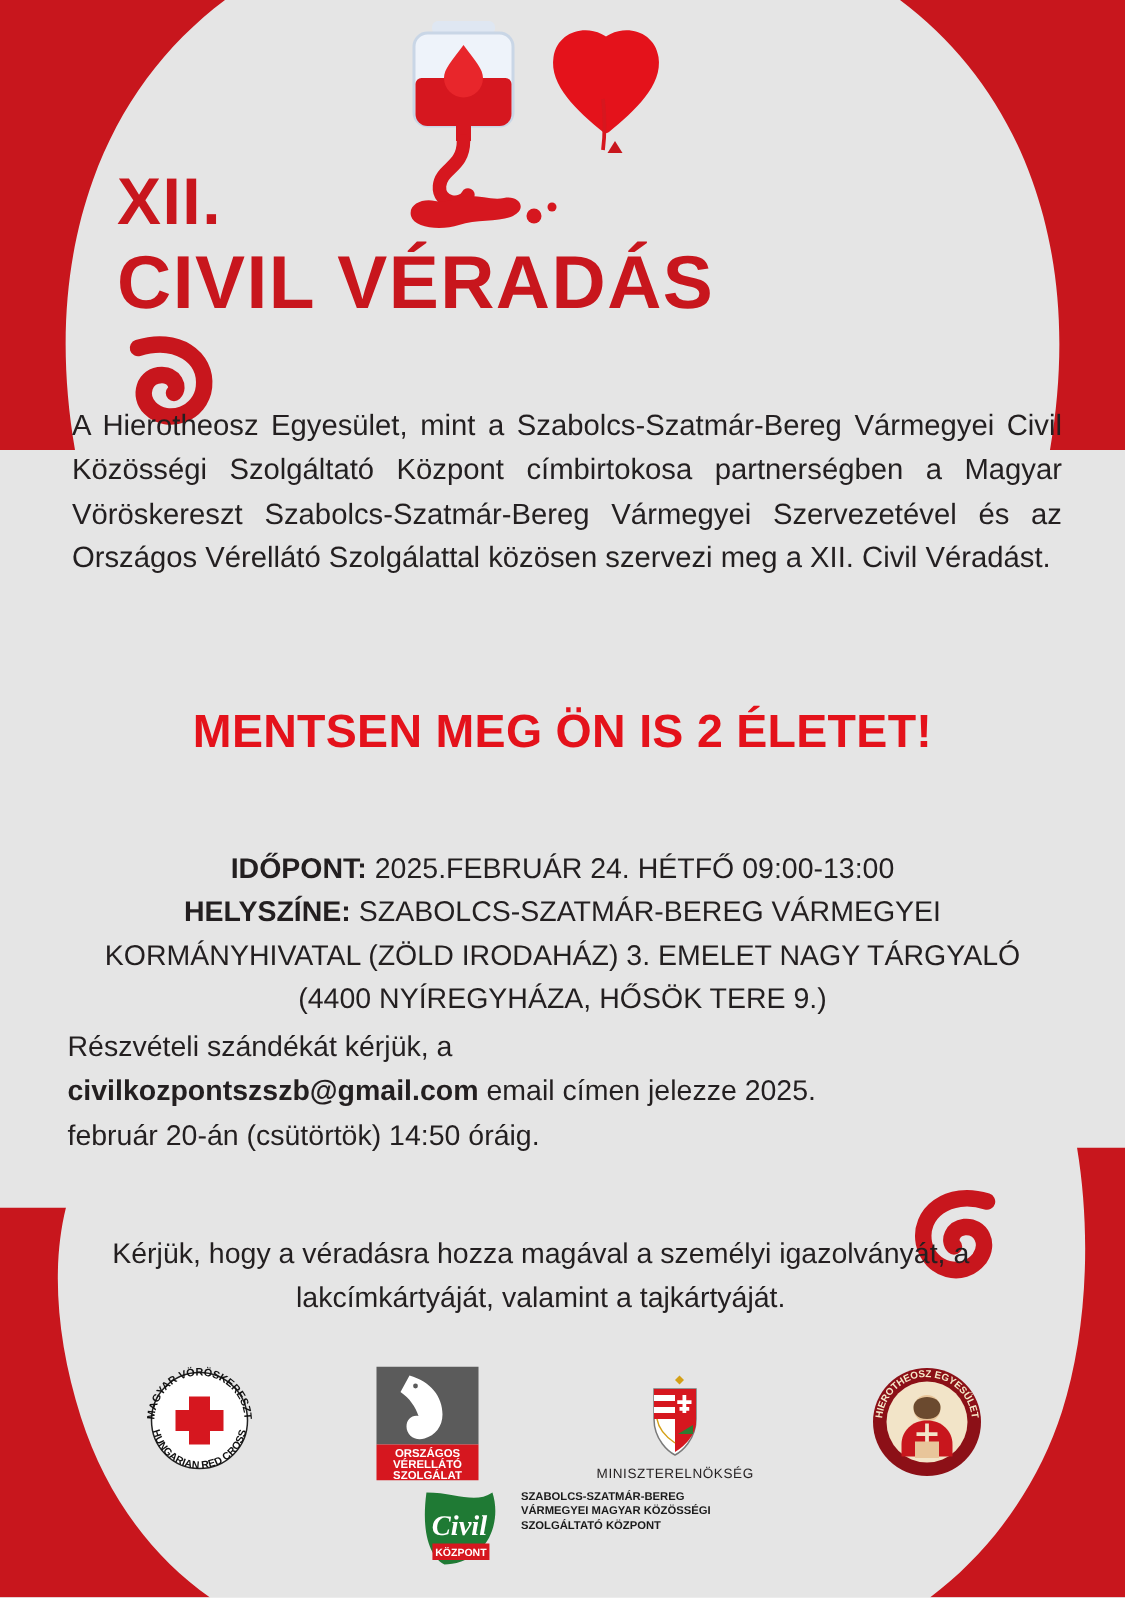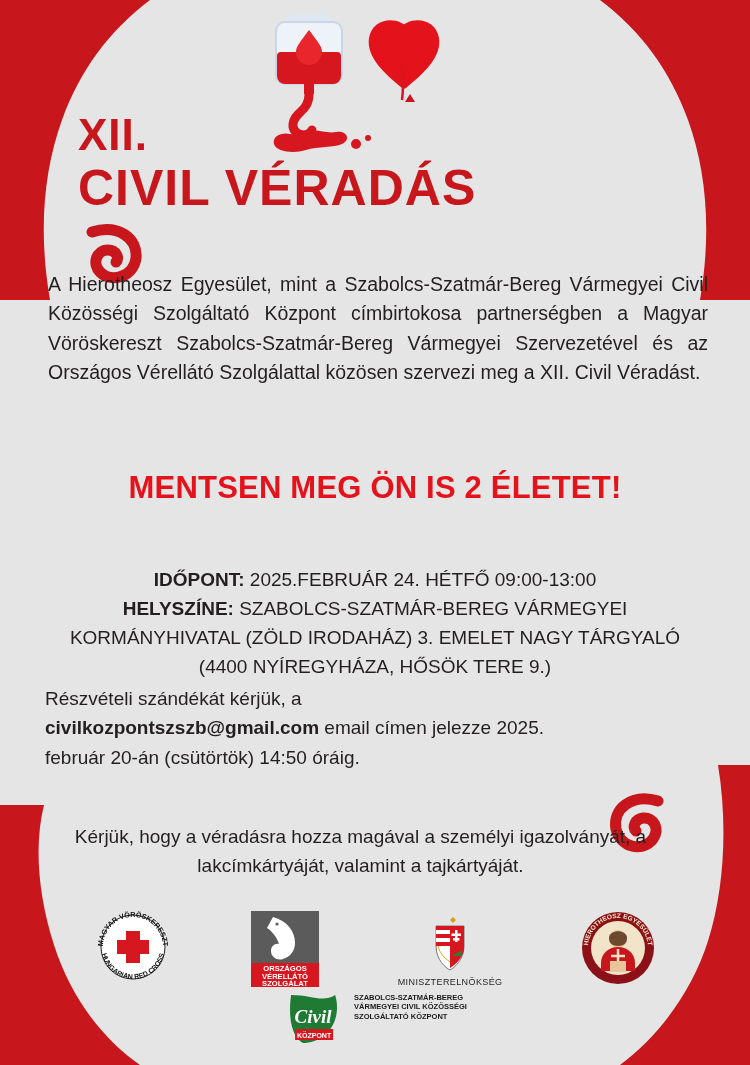--- a/index.html
+++ b/index.html
@@ -342,18 +342,18 @@
 
   <div class="logo-bottom">
     <svg width="66" height="52" viewBox="0 0 66 52">
       <path d="M8,2 C28,2 40,10 52,2 C56,14 54,30 44,40 C36,48 26,50 20,50 C12,46 4,32 8,2 Z" fill="#1f7a34"></path>
       <text x="30" y="30" text-anchor="middle" font-family="'Liberation Serif', serif" font-size="19" font-style="italic" font-weight="bold" fill="#ffffff">Civil</text>
       <rect x="12" y="36" width="38" height="11" fill="#d6171f"></rect>
       <text x="31" y="44.5" text-anchor="middle" font-family="'Liberation Sans', sans-serif" font-size="7" font-weight="bold" fill="#ffffff">KÖZPONT</text>
     </svg>
     <div class="civil-text">
       <div>SZABOLCS-SZATMÁR-BEREG</div>
-      <div>VÁRMEGYEI CIVIL KÖZÖSSÉGI</div>
+      <div>VÁRMEGYEI MAGYAR KÖZÖSSÉGI</div>
       <div>SZOLGÁLTATÓ KÖZPONT</div>
     </div>
   </div>
 
 </div>
 
 </body></html>

